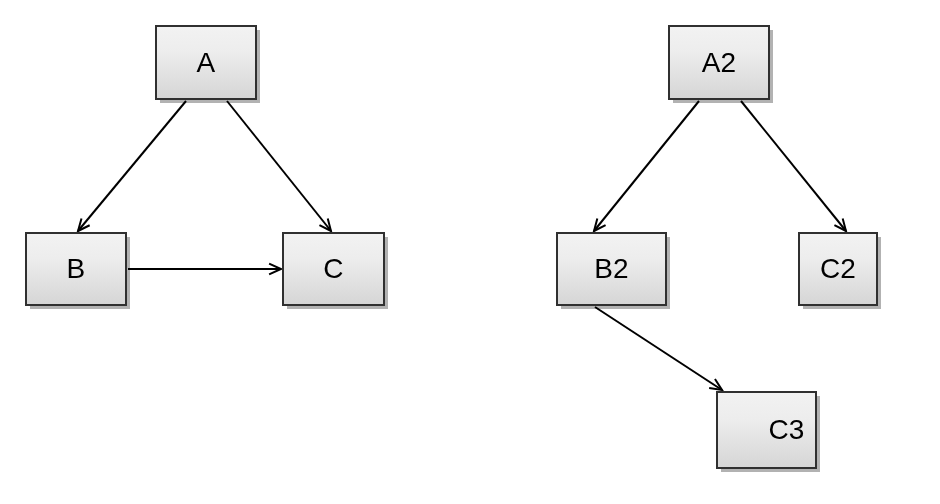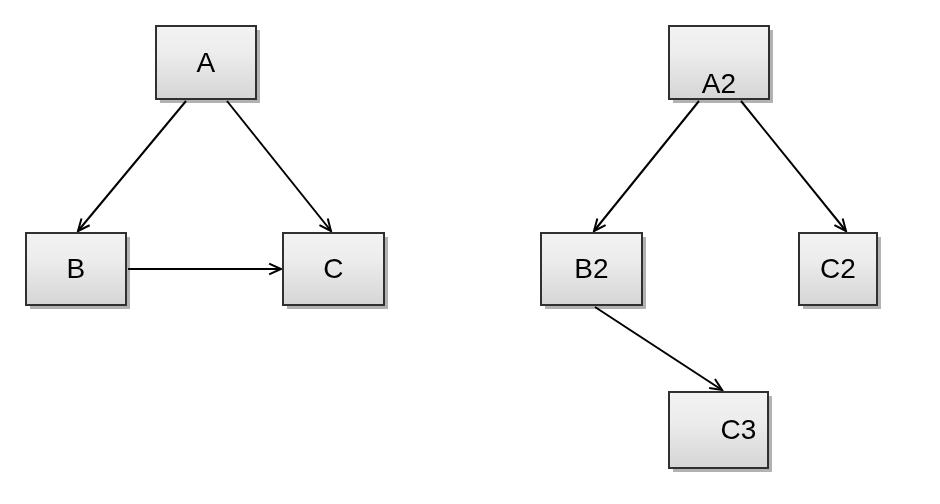--- a/index.html
+++ b/index.html
@@ -82,27 +82,27 @@
   <div id="node-layer">
       <div class="node" style="left: 155px; top: 25px; width: 102px; height: 75px;">
         <span class="node-label">A</span>
       </div>
       <div class="node" style="left: 25px; top: 232px; width: 102px; height: 74px;">
         <span class="node-label">B</span>
       </div>
       <div class="node" style="left: 282px; top: 232px; width: 103px; height: 74px;">
         <span class="node-label">C</span>
       </div>
-      <div class="node" style="left: 668px; top: 25px; width: 102px; height: 75px; align-items: flex-end;">
+      <div class="node" style="left: 668px; top: 25px; width: 102px; height: 75px;">
         <span class="node-label">A2</span>
       </div>
-      <div class="node" style="left: 540px; top: 232px; width: 103px; height: 74px;">
+      <div class="node" style="left: 556px; top: 232px; width: 111px; height: 74px;">
         <span class="node-label">B2</span>
       </div>
       <div class="node" style="left: 798px; top: 232px; width: 80px; height: 74px;">
         <span class="node-label">C2</span>
       </div>
-      <div class="node" style="left: 668px; top: 391px; width: 101px; height: 78px; padding-left: 40px;">
+      <div class="node" style="left: 716px; top: 391px; width: 101px; height: 78px; padding-left: 40px;">
         <span class="node-label">C3</span>
       </div>
     </div>
 
 </div>
 
 </body></html>

